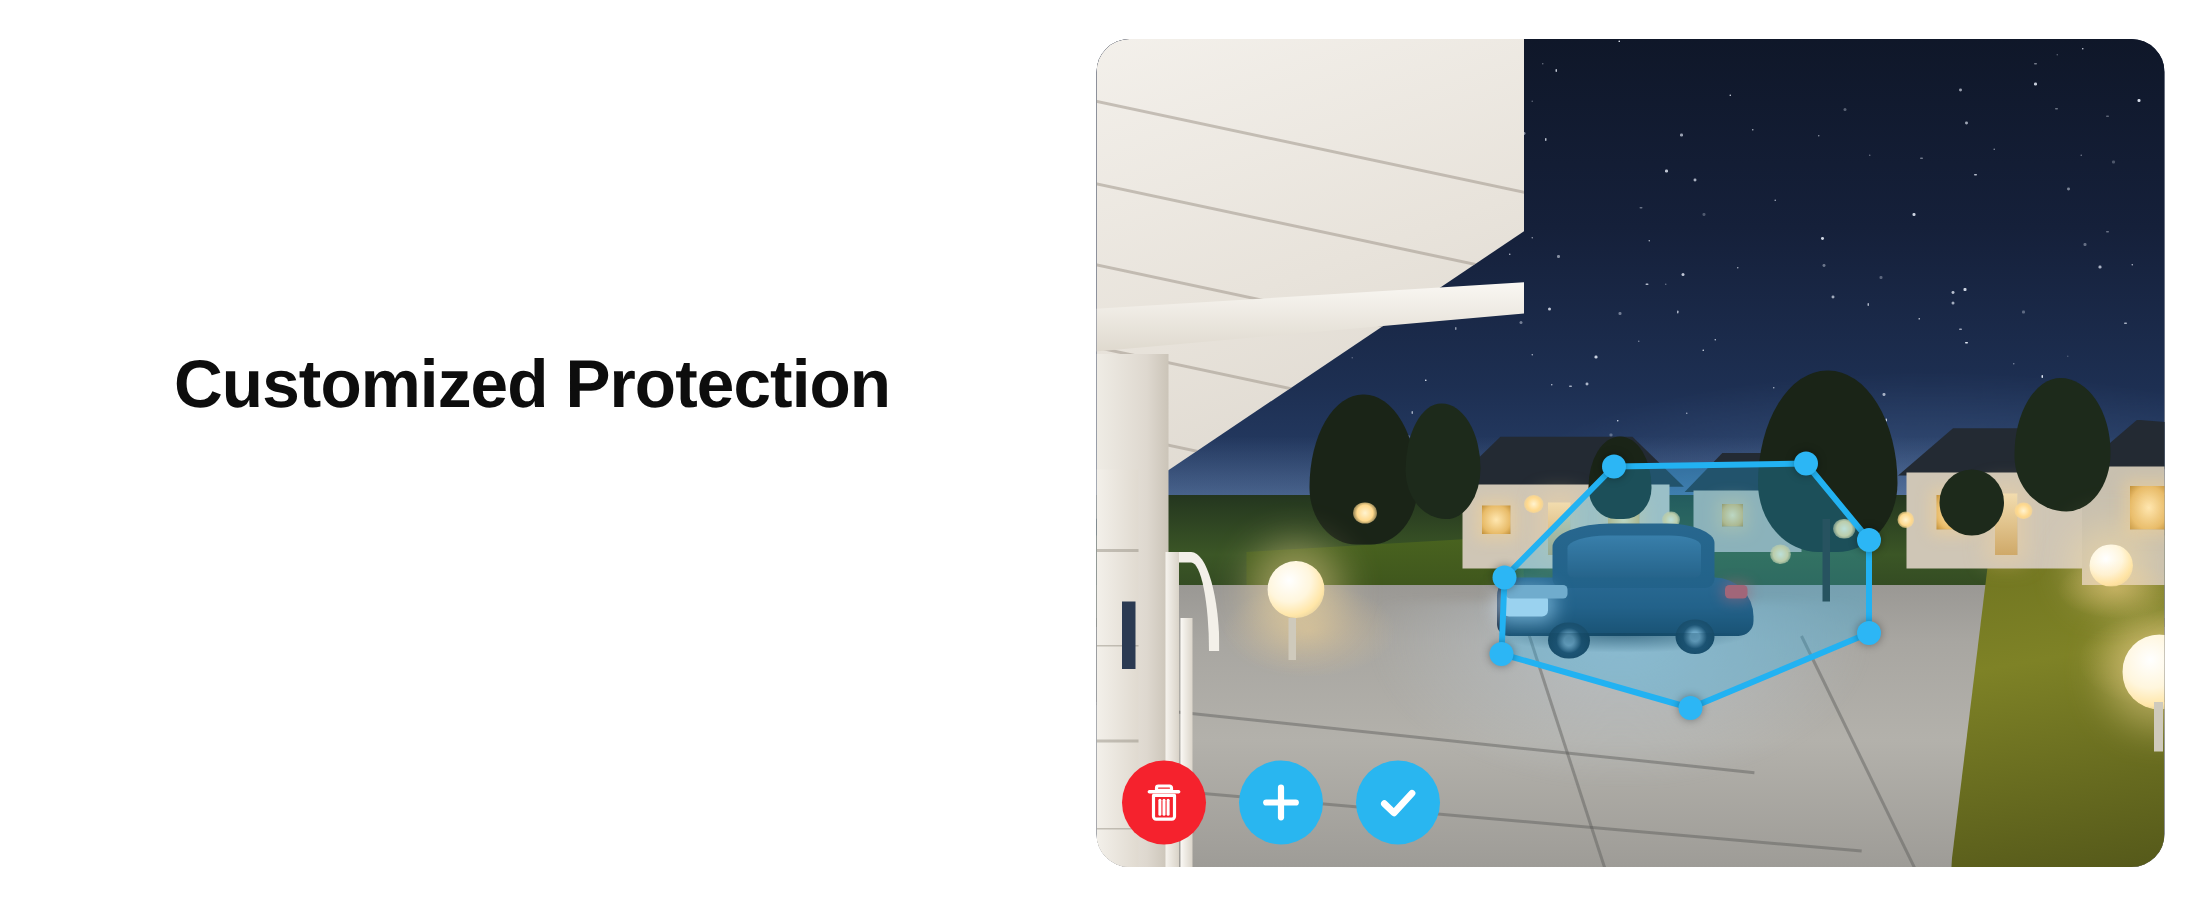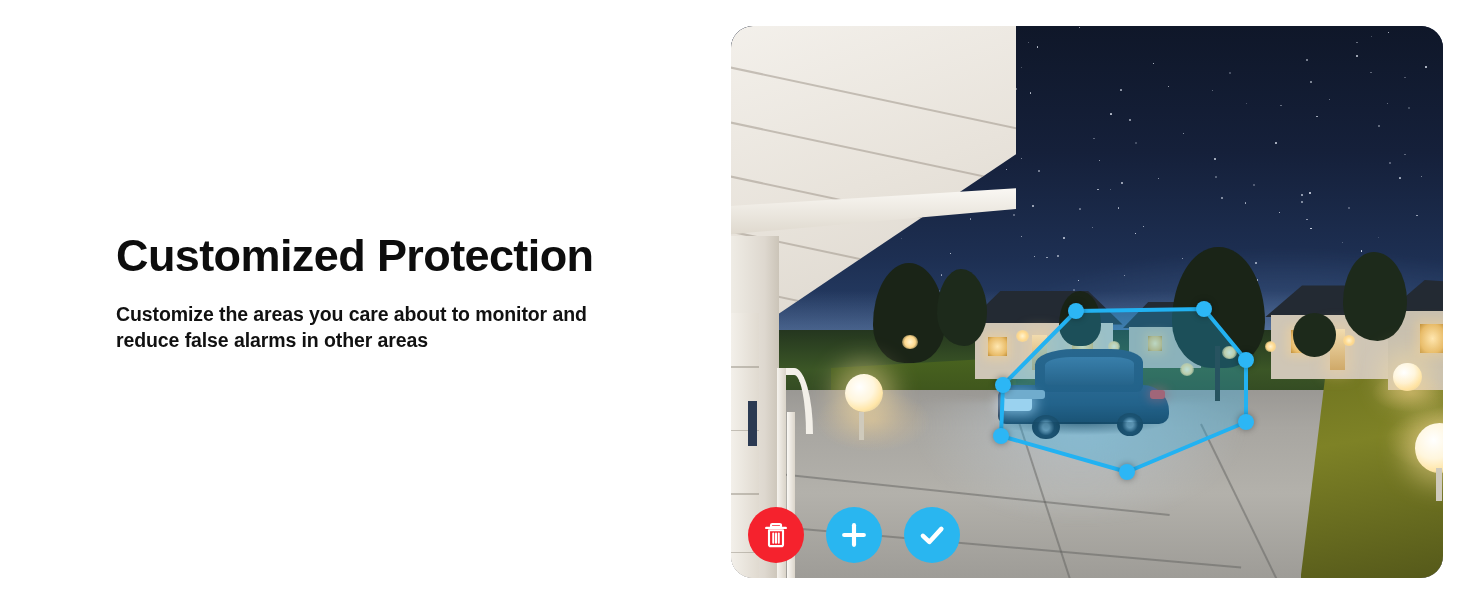--- a/index.html
+++ b/index.html
@@ -226,21 +226,20 @@
     border:none; cursor:pointer; padding:0;
   }
 </style>
 </head>
 <body>
 
 <div class="page">
 
   <div class="copy">
     <div class="headline">Customized Protection</div>
-    <div class="subhead">Customize the areas you care about to monitor and reduce false alarms in other areas</div>
   </div>
 
   <div class="photo">
     <div class="photo-inner">
 
       <div class="sky"></div>
       <div class="stars" id="stars">
           <div class="star" style="width: 0.600082px; height: 0.600082px; left: 92.0765%; top: 13.8834%; opacity: 0.4;"></div>
           <div class="star" style="width: 1.69406px; height: 1.69406px; left: 53.2714%; top: 15.807%; opacity: 0.78;"></div>
           <div class="star" style="width: 1.73261px; height: 1.73261px; left: 54.285%; top: 32.8567%; opacity: 0.7;"></div>

